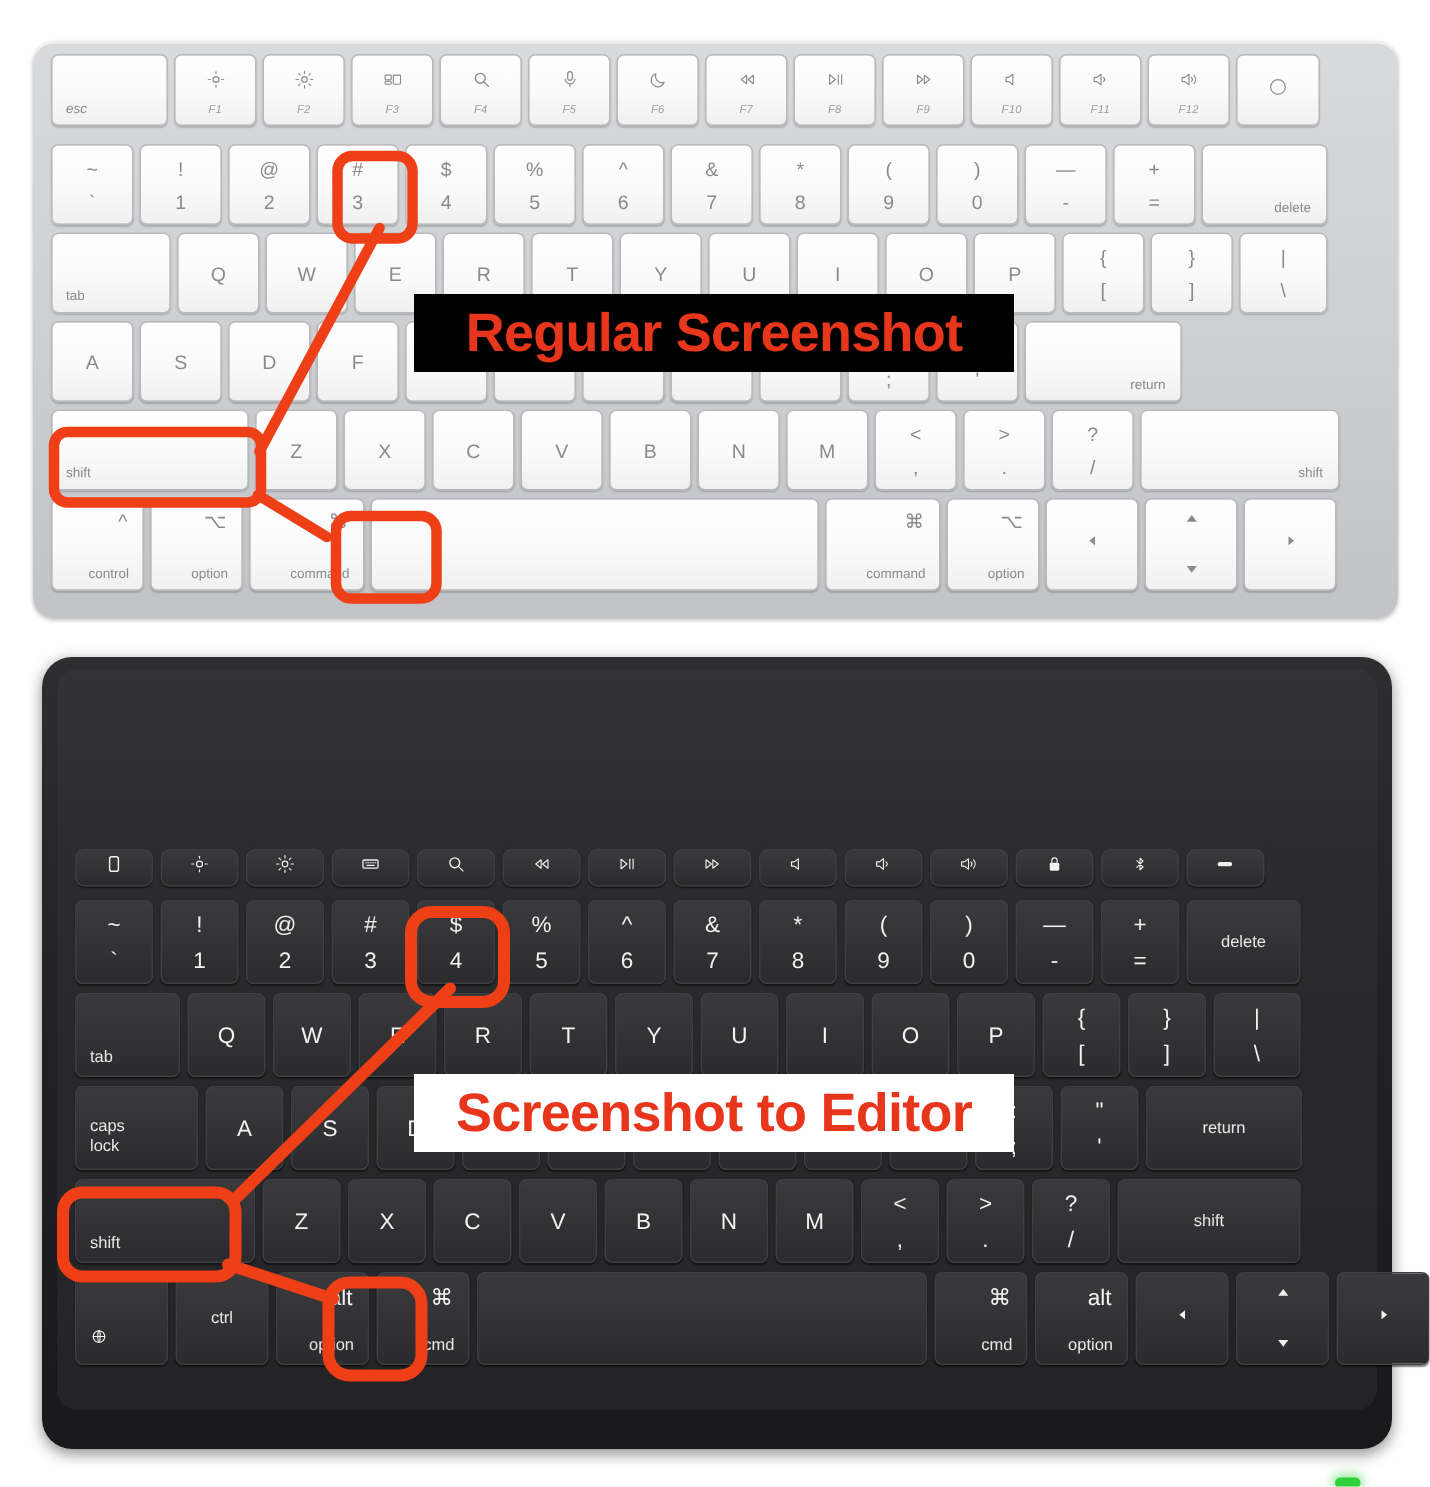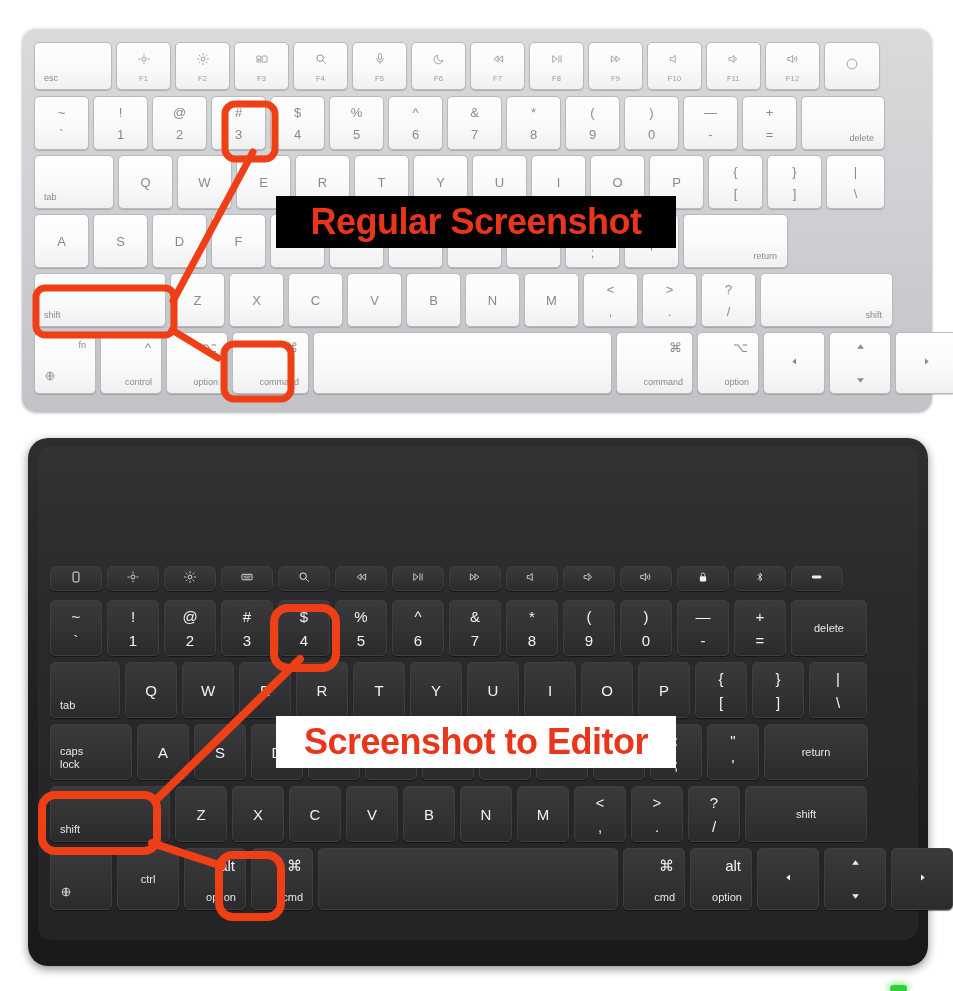--- a/index.html
+++ b/index.html
@@ -102,21 +102,21 @@
 
   
   .overlay{ position:absolute; left:0; top:0; width:953px; height:991px; pointer-events:none; z-index:35; }
 </style>
 </head>
 <body>
 
 <div class="page">
 
   <div class="kb" id="kb-top">
-    <div class="row fnrow-top" id="top-r-function" style="left:12px; top:14px;">
+    <div class="row fnrow-top" id="top-r-function" style="left:12px; top:8px;font-style:italic;">
         <div class="key" style="width: 78px;">
           <span class="lbl" style="position: absolute; left: 9px; bottom: 6px;">esc</span>
         </div>
         <div class="key" style="width: 55px;">
           <span style="position: absolute; left: 0px; right: 0px; top: 9px; text-align: center;"><svg width="14" height="14" viewBox="0 0 24 24">
               <circle cx="12" cy="12" r="3.4" fill="none" stroke="#8a8a8e" stroke-width="1.4"></circle>
         <path d="M12 3.2V5.4" fill="none" stroke="#8a8a8e" stroke-width="1.3" stroke-linecap="round" stroke-linejoin="round"></path>
               <path d="M12 18.6V20.8" fill="none" stroke="#8a8a8e" stroke-width="1.3" stroke-linecap="round" stroke-linejoin="round"></path>
               <path d="M3.2 12H5.4" fill="none" stroke="#8a8a8e" stroke-width="1.3" stroke-linecap="round" stroke-linejoin="round"></path>
               <path d="M18.6 12H20.8" fill="none" stroke="#8a8a8e" stroke-width="1.3" stroke-linecap="round" stroke-linejoin="round"></path>
@@ -396,29 +396,20 @@
         <div class="key" style="width: 55px; height: 54px;">
           <span class="glyph" style="position: absolute; left: 0px; right: 0px; top: 9px; text-align: center;">?</span>
           <span class="glyph" style="position: absolute; left: 0px; right: 0px; bottom: 8px; text-align: center;">/</span>
         </div>
         <div class="key" style="width: 133px; height: 54px;">
           <span class="lbl" style="position: absolute; right: 10px; bottom: 6px;">shift</span>
         </div>
       </div>
     <div class="row" id="top-r-bottom" style="left:12px; top:304px;">
         <div class="key" style="width: 62px; height: 62px;">
-          <span class="lbl" style="position: absolute; right: 9px; top: 7px;">fn</span>
-          <span style="position: absolute; left: 8px; bottom: 6px;"><svg width="14" height="14" viewBox="0 0 24 24">
-              <circle cx="12" cy="12" r="6.6" fill="none" stroke="#8a8a8e" stroke-width="1.3"></circle>
-        <path d="M5.4 12h13.2" fill="none" stroke="#8a8a8e" stroke-width="1.3" stroke-linecap="round" stroke-linejoin="round"></path>
-              <path d="M12 5.4c2 2.3 2 11 0 13.2" fill="none" stroke="#8a8a8e" stroke-width="1.3" stroke-linecap="round" stroke-linejoin="round"></path>
-              <path d="M12 5.4c-2 2.3-2 11 0 13.2" fill="none" stroke="#8a8a8e" stroke-width="1.3" stroke-linecap="round" stroke-linejoin="round"></path>
-            </svg></span>
-        </div>
-        <div class="key" style="width: 62px; height: 62px;">
           <span class="glyph" style="position: absolute; right: 10px; top: 8px;">^</span>
           <span class="lbl" style="position: absolute; right: 9px; bottom: 6px;">control</span>
         </div>
         <div class="key" style="width: 62px; height: 62px;">
           <span class="glyph" style="position: absolute; right: 10px; top: 8px;">⌥</span>
           <span class="lbl" style="position: absolute; right: 9px; bottom: 6px;">option</span>
         </div>
         <div class="key" style="width: 77px; height: 62px;">
           <span class="glyph" style="position: absolute; right: 10px; top: 8px;">⌘</span>
           <span class="lbl" style="position: absolute; right: 9px; bottom: 6px;">command</span>

